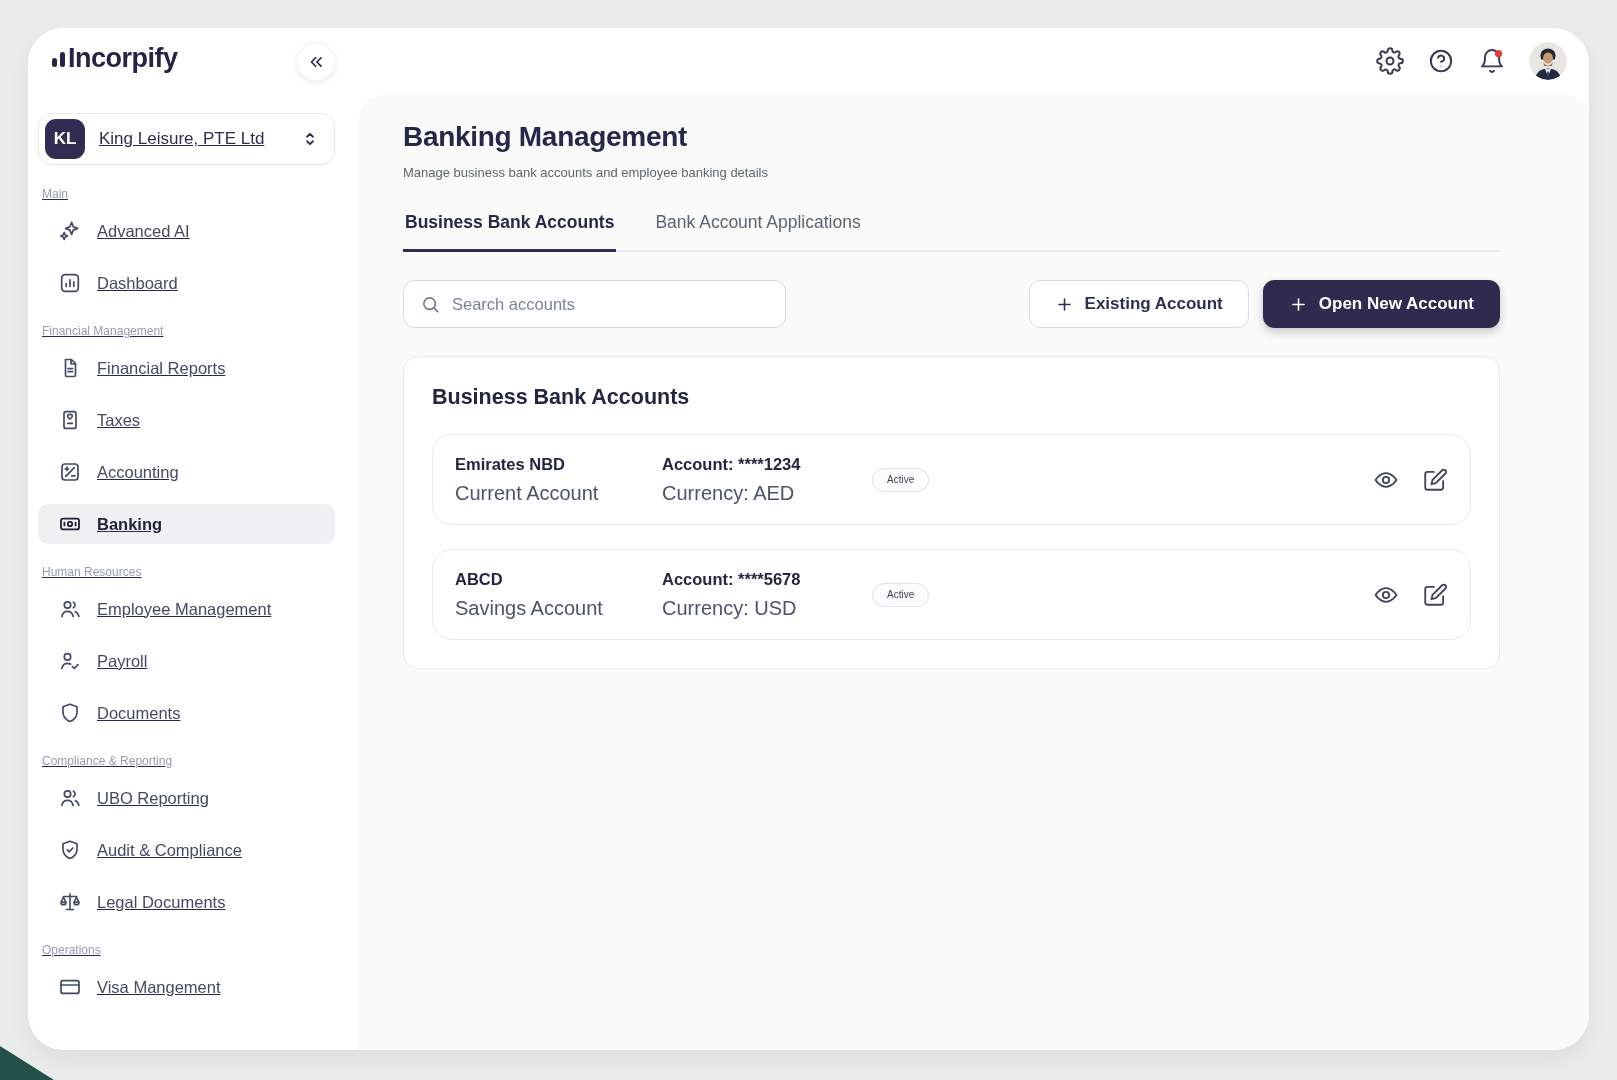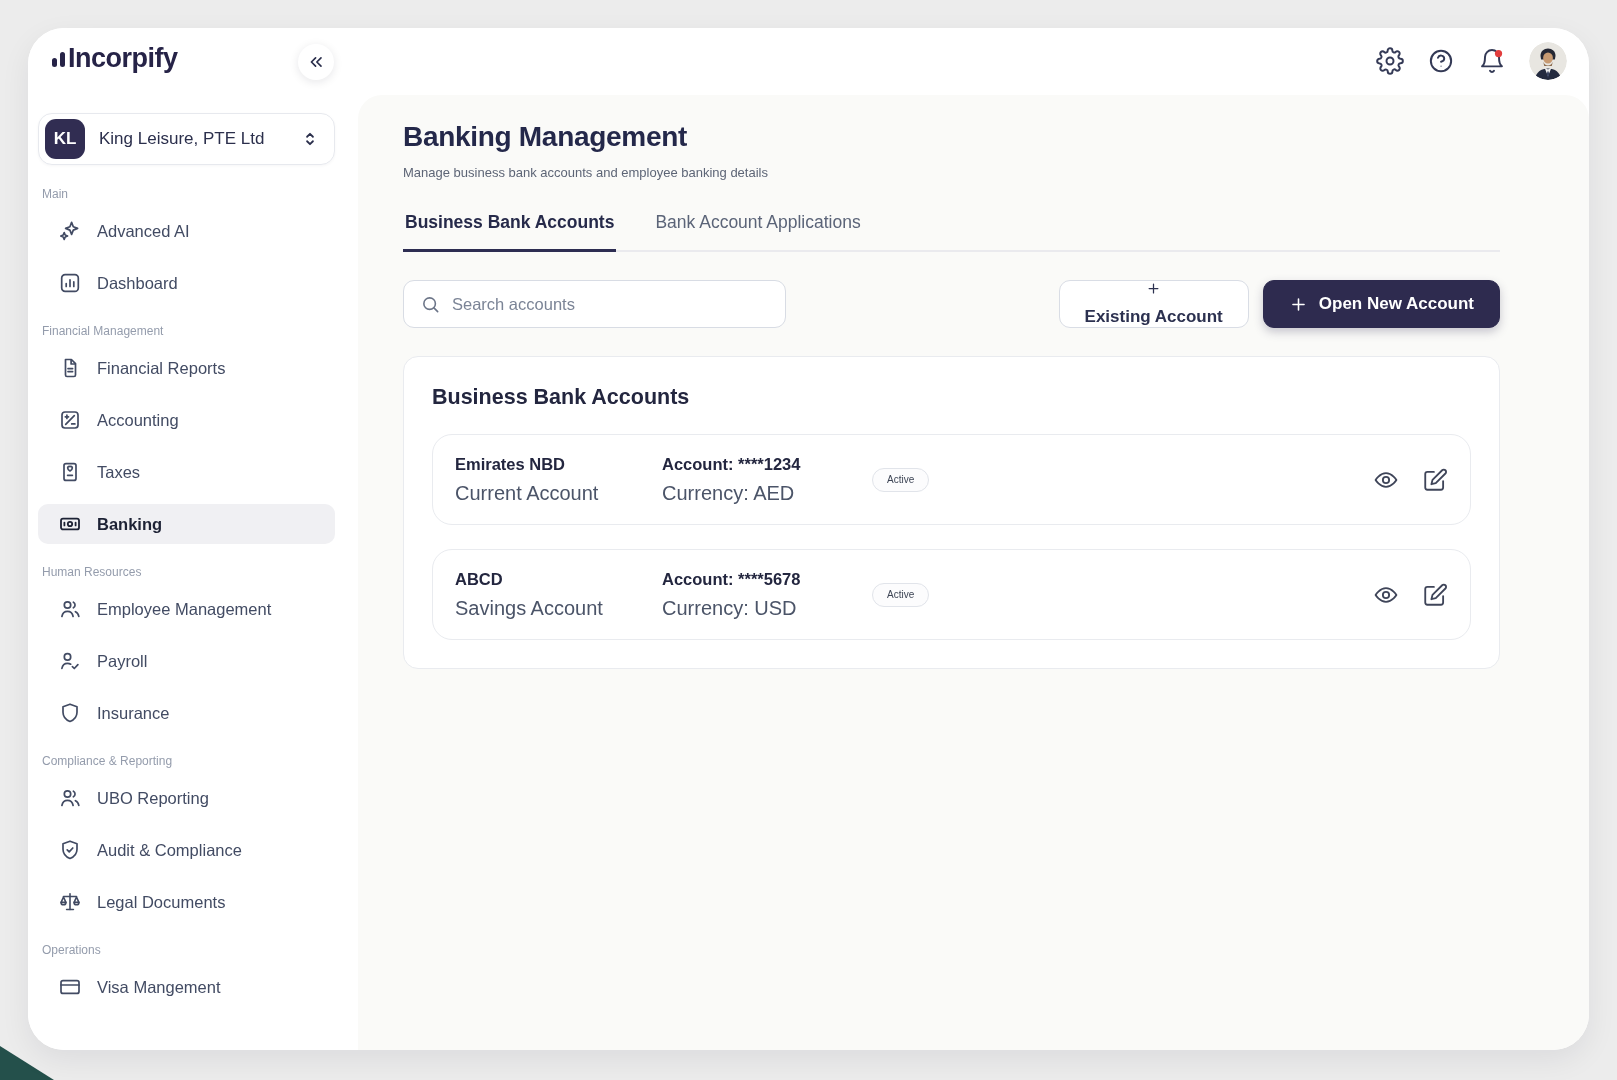--- a/index.html
+++ b/index.html
@@ -43,21 +43,21 @@
   }
   .topbar-right { position:absolute; right:22px; top:14px; display:flex; align-items:center; gap:23px; }
   .tb-icon { width:28px; height:28px; color:#343a56; background:none; border:none; cursor:pointer; position:relative; padding:0; }
   .tb-icon svg { width:28px; height:28px; display:block; }
   .avatar-btn { width:38px; height:38px; border:none; background:none; padding:0; cursor:pointer; }
   .avatar-btn svg { width:38px; height:38px; border-radius:50%; display:block; }
 
   
   .sidebar {
     position:absolute; left:0; top:67px; bottom:0; width:330px; background:#fff;
-    padding:18px 18px 0 10px; overflow:hidden;
+    padding:18px 18px 0 10px; overflow:hidden;text-decoration:underline;
   }
   .company-selector {
     width:297px; height:52px; background:#fff; border:1px solid #e7e9ee; border-radius:14px;
     display:flex; align-items:center; gap:14px; padding:0 14px 0 6px; cursor:pointer;
     box-shadow:0 1px 3px rgba(20,20,40,0.04);
   }
   .company-initials {
     width:40px; height:40px; border-radius:11px; background:#312d52; color:#fff;
     font-size:17px; font-weight:700; display:flex; align-items:center; justify-content:center;
   }
@@ -102,21 +102,21 @@
   .search-box svg { width:21px; height:21px; color:#6b7487; flex:0 0 auto; }
   .search-box input {
     border:none; outline:none; background:transparent; font-size:16.5px; color:#353c50;
     font-family:inherit; flex:1; height:100%;
   }
   .search-box input::placeholder { color:#7b8496; }
   .toolbar-buttons { margin-left:auto; display:flex; gap:14px; }
   .btn { height:48px; border-radius:11px; font-size:17px; font-weight:600; cursor:pointer;
          display:flex; align-items:center; gap:11px; padding:0 25px; font-family:inherit; }
   .btn svg { width:19px; height:19px; }
-  .btn-secondary { background:#fff; border:1px solid #d9dde5; color:#2c3150;flex-direction:column; }
+  .btn-secondary { background:#fff; border:1px solid #d9dde5; color:#2c3150; }
   .btn-primary { background:#2e2b4f; border:1px solid #2e2b4f; color:#fff; box-shadow:0 4px 10px rgba(46,43,79,0.25); }
 
   .accounts-card {
     margin-top:28px; background:#fff; border:1px solid #e9ebef; border-radius:15px;
     padding:28px; width:1097px;
   }
   .accounts-card-title { font-size:21.5px; font-weight:700; color:#23263f; }
   .account-row {
     border:1px solid #e9ebef; border-radius:20px; background:#fff;
     display:flex; align-items:center; padding:20px 22px; height:91px; margin-top:24px;
@@ -237,35 +237,35 @@
             <svg viewBox="0 0 24 24" fill="none" stroke="currentColor" stroke-width="1.7" stroke-linecap="round" stroke-linejoin="round">
               <path d="M7.5 3.5h5.9l4.1 4.1v11.4a1.5 1.5 0 0 1-1.5 1.5H9a1.5 1.5 0 0 1-1.5-1.5z"></path>
               <path d="M13.1 3.8V8h4.2"></path>
               <path d="M10 12.6h4.6M10 15.6h4.6"></path>
             </svg>
             <span>Financial Reports</span>
           </button>
 
           <button class="nav-item">
             <svg viewBox="0 0 24 24" fill="none" stroke="currentColor" stroke-width="1.7" stroke-linecap="round" stroke-linejoin="round">
+              <rect x="6" y="3.6" width="12" height="16.8" rx="2"></rect>
+              <path d="M12 11s-2.3-1.4-2.3-3c0-.9.7-1.7 1.6-1.7.3 0 .6.2.7.4.1-.2.4-.4.7-.4.9 0 1.6.8 1.6 1.7 0 1.6-2.3 3-2.3 3z"></path>
+              <path d="M9.6 15.3h4.8"></path>
+            </svg>
+            <span>Taxes</span>
+          </button>
+
+          <button class="nav-item">
+            <svg viewBox="0 0 24 24" fill="none" stroke="currentColor" stroke-width="1.7" stroke-linecap="round" stroke-linejoin="round">
               <rect x="4" y="4" width="16" height="16" rx="3"></rect>
               <path d="M16.3 7.7l-8.6 8.6"></path>
               <path d="M8.9 7.2v3.2M7.3 8.8h3.2"></path>
               <path d="M13.7 15.9h3.2"></path>
             </svg>
             <span>Accounting</span>
-          </button>
-
-          <button class="nav-item">
-            <svg viewBox="0 0 24 24" fill="none" stroke="currentColor" stroke-width="1.7" stroke-linecap="round" stroke-linejoin="round">
-              <rect x="6" y="3.6" width="12" height="16.8" rx="2"></rect>
-              <path d="M12 11s-2.3-1.4-2.3-3c0-.9.7-1.7 1.6-1.7.3 0 .6.2.7.4.1-.2.4-.4.7-.4.9 0 1.6.8 1.6 1.7 0 1.6-2.3 3-2.3 3z"></path>
-              <path d="M9.6 15.3h4.8"></path>
-            </svg>
-            <span>Taxes</span>
           </button>
 
           <button class="nav-item active">
             <svg viewBox="0 0 24 24" fill="none" stroke="currentColor" stroke-width="1.8" stroke-linecap="round" stroke-linejoin="round">
               <rect x="3" y="6.6" width="18" height="10.8" rx="2"></rect>
               <circle cx="12" cy="12" r="2.2"></circle>
               <path d="M6.4 10.6v2.8M17.6 10.6v2.8"></path>
             </svg>
             <span>Banking</span>
           </button>
@@ -290,21 +290,21 @@
               <path d="M3.9 19.4c.6-3.3 2.9-5.1 5.6-5.1 1.2 0 2.3.3 3.2.9"></path>
               <path d="M14.4 17.6l1.9 1.9 3.6-3.9"></path>
             </svg>
             <span>Payroll</span>
           </button>
 
           <button class="nav-item">
             <svg viewBox="0 0 24 24" fill="none" stroke="currentColor" stroke-width="1.7" stroke-linecap="round" stroke-linejoin="round">
               <path d="M12 3.2l7 2.6v5.4c0 4.6-2.9 7.6-7 9.3-4.1-1.7-7-4.7-7-9.3V5.8z"></path>
             </svg>
-            <span>Insurance</span>
+            <span>Documents</span>
           </button>
         </div>
 
         <div class="nav-section">
           <div class="nav-section-label">Compliance &amp; Reporting</div>
 
           <button class="nav-item">
             <svg viewBox="0 0 24 24" fill="none" stroke="currentColor" stroke-width="1.7" stroke-linecap="round" stroke-linejoin="round">
               <circle cx="9.5" cy="8" r="3.2"></circle>
               <path d="M3.9 19.5c.6-3.3 2.9-5.1 5.6-5.1s5 1.8 5.6 5.1"></path>

